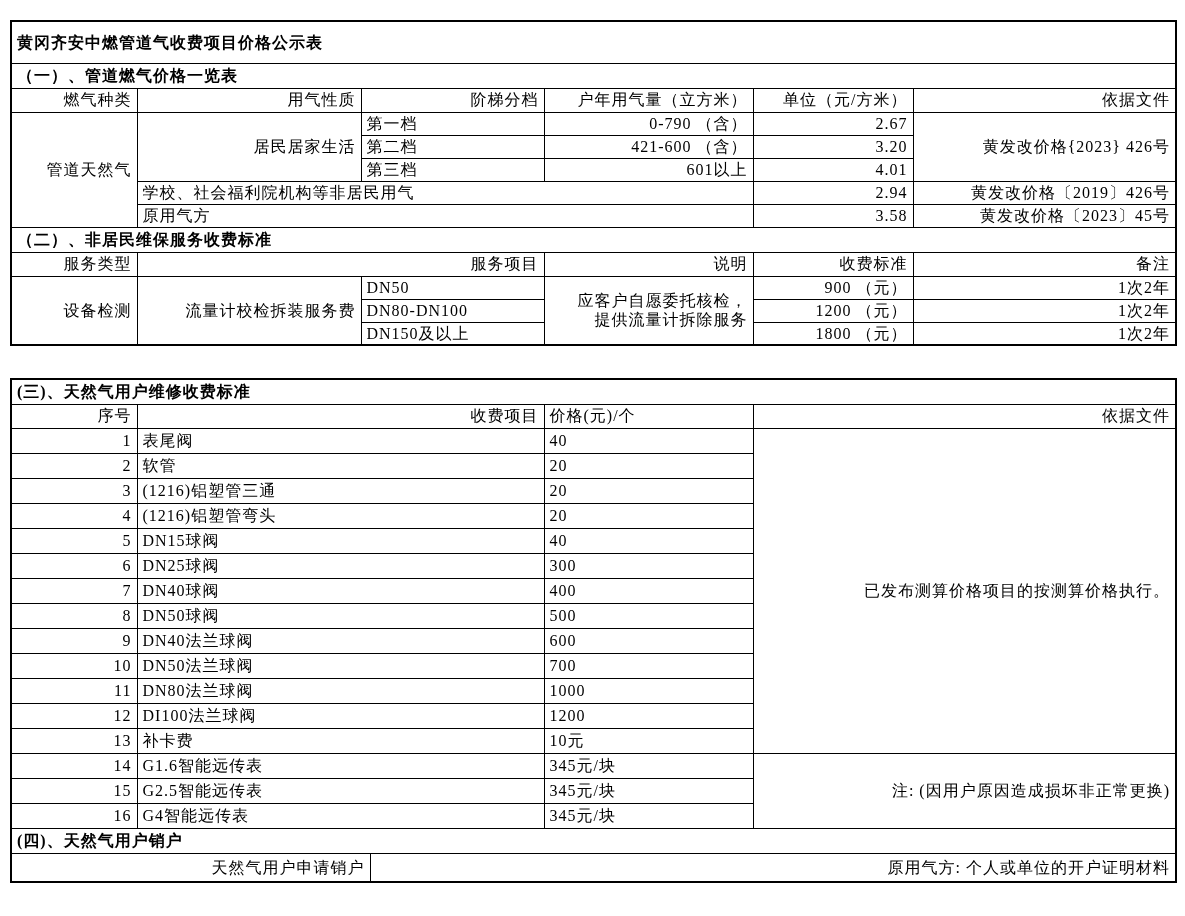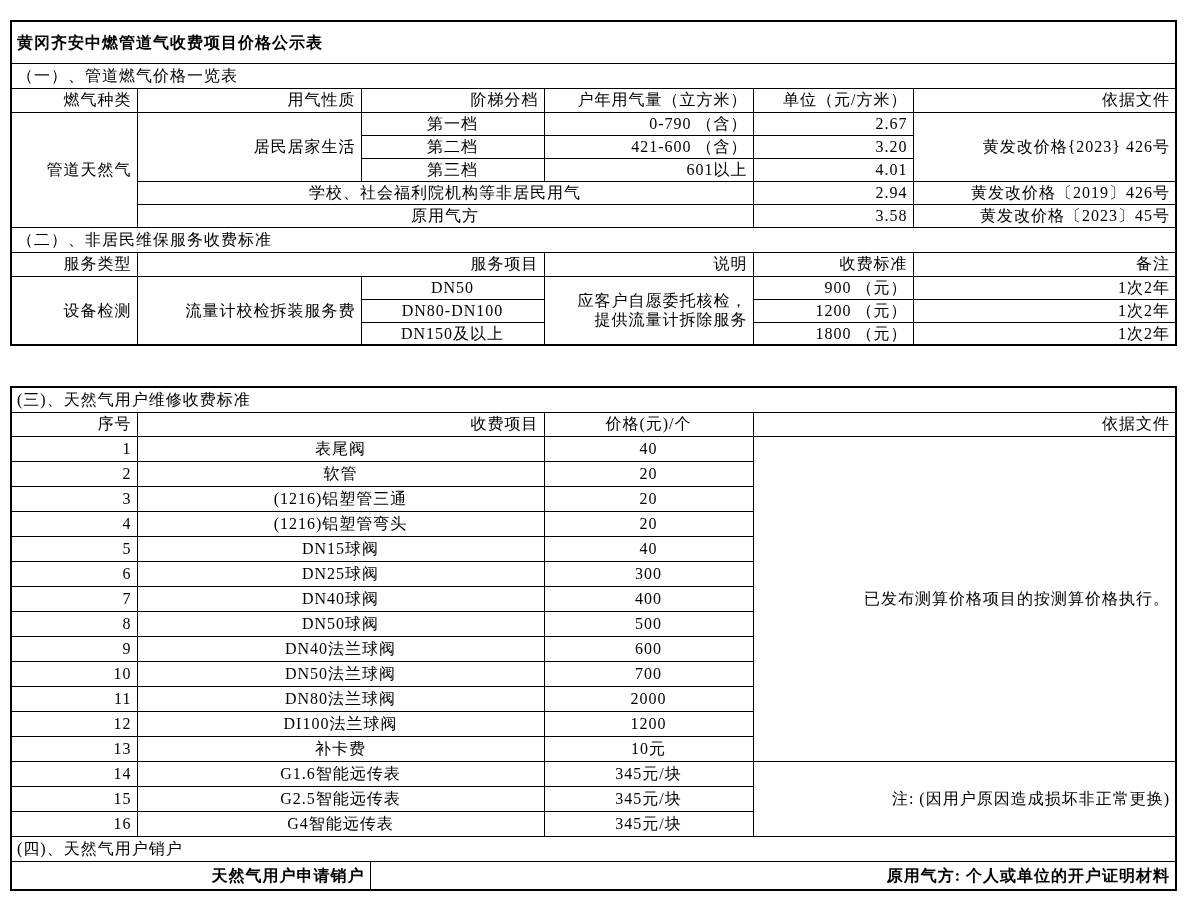--- a/index.html
+++ b/index.html
@@ -19,35 +19,35 @@
   .tbl td {
     border: 1px solid #000;
     padding: 0 5px;
     font-size: 16px;
     letter-spacing: 1px;
     line-height: 1.2;
     overflow: hidden;
     vertical-align: middle;
   }
   .c { text-align: right; }
-  .l { text-align: center; }
+  .l { text-align: left; }
   .nowrap { white-space: nowrap; }
   .title-cell {
     font-size: 26px; font-weight: bold; text-align: left;
     letter-spacing: 3px; height: 42px;
   }
   .section-cell {
-    font-size: 17px; font-weight: normal; text-align: left;
+    font-size: 17px; font-weight: bold; text-align: left;
     letter-spacing: 1px; height: 25px;
   }
   tr.r-hdr td { height: 24px; }
   tr.r-a td { height: 23px; }
   tr.r-b td { height: 25px; }
-  tr.r-last td { height: 29px; font-weight: bold; }
-  .tbl-b { margin-top: 40px; padding-left: 20px; }
+  tr.r-last td { height: 29px; }
+  .tbl-b { margin-top: 32px; padding-left: 20px; }
   .desc div { text-align: right; }
 </style>
 </head>
 <body>
 
 <div class="page">
 
   <table class="tbl tbl-a">
     <colgroup>
       <col style="width:126px">
@@ -199,21 +199,21 @@
         <td class="l nowrap">600</td>
       </tr>
       <tr class="r-b">
         <td class="c nowrap">10</td>
         <td colspan="2" class="l nowrap">DN50法兰球阀</td>
         <td class="l nowrap">700</td>
       </tr>
       <tr class="r-b">
         <td class="c nowrap">11</td>
         <td colspan="2" class="l nowrap">DN80法兰球阀</td>
-        <td class="l nowrap">2000</td>
+        <td class="l nowrap">1000</td>
       </tr>
       <tr class="r-b">
         <td class="c nowrap">12</td>
         <td colspan="2" class="l nowrap">DI100法兰球阀</td>
         <td class="l nowrap">1200</td>
       </tr>
       <tr class="r-b">
         <td class="c nowrap">13</td>
         <td colspan="2" class="l nowrap">补卡费</td>
         <td class="l nowrap">10元</td>

